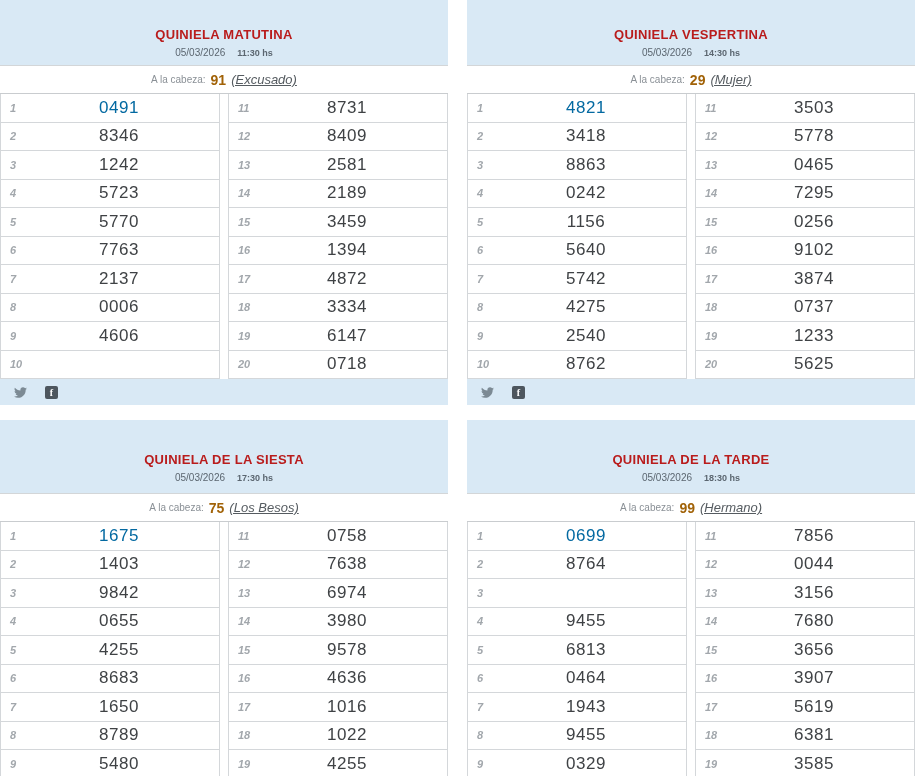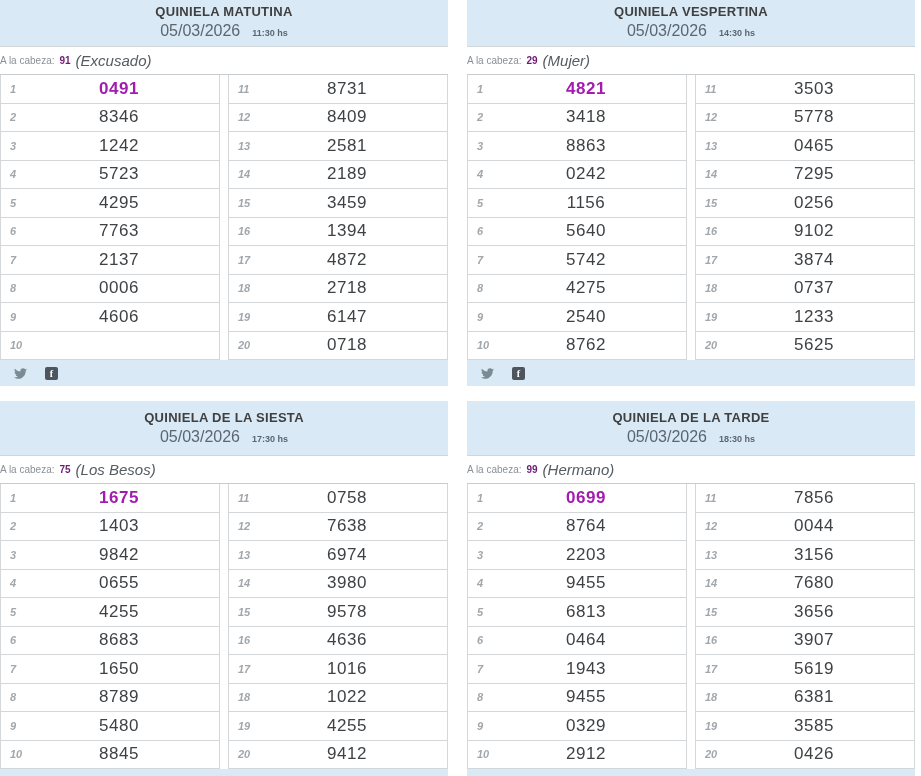--- a/index.html
+++ b/index.html
@@ -19,40 +19,42 @@
 
   .panel-header {
     background: #d9e9f5;
     text-align: center;
     padding: 4px 0 6px;
   }
   .panel.bottom .panel-header { padding: 9px 0 9px; }
   .panel-title {
     font-size: 13px;
     font-weight: bold;
-    color: #404040;
+    color: #b91c1c;
     letter-spacing: .3px;
     margin-bottom: 3px;
+    margin-top: 23px;
   }
   .dateline { font-size: 12px; color: #5b6670; }
-  .draw-date { font-size: 16px; color: #5b6670; }
+  .draw-date { font-size: 10px; color: #5b6670; }
   .draw-time { font-size: 9px; font-weight: bold; color: #5b6670; margin-left: 12px; }
 
   .cabeza {
     height: 29px;
     border-top: 1px solid #d3d6d8;
     border-bottom: 1px solid #c9cccf;
     display: flex;
     align-items: center;
+    justify-content: center;
     gap: 5px;
     background: #ffffff;
   }
   .cabeza-label { font-size: 10px; color: #8a9096; }
-  .cabeza-number { font-size: 10px; font-weight: bold; color: #701a75; }
-  .cabeza-name { font-size: 15px; font-style: italic; color: #555b60; }
+  .cabeza-number { font-size: 14px; font-weight: bold; color: #a16207; }
+  .cabeza-name { font-size: 13px; font-style: italic; color: #555b60; text-decoration: underline; }
 
   .rows { background: #ffffff; }
   .row { display: flex; height: 28.5px; gap: 8px; }
   .cell {
     flex: 1;
     display: flex;
     align-items: center;
     border: 0 solid #d4d7da;
     border-width: 0 1px 1px 1px;
   }
@@ -66,21 +68,21 @@
     flex: none;
   }
   .num {
     flex: 1;
     text-align: center;
     font-size: 17px;
     color: #3f4245;
     margin-right: 22px;
     letter-spacing: .5px;
   }
-  .num.head { color: #a21caf; font-weight: bold; }
+  .num.head { color: #0369a1; font-weight: normal; }
 
   .panel-footer {
     background: #d9e9f5;
     height: 26px;
     display: flex;
     align-items: center;
     padding-left: 13px;
     gap: 17px;
   }
   .tw-icon { display: inline-flex; cursor: pointer; }
@@ -152,21 +154,21 @@
             <span class="num">5723</span>
           </div>
           <div class="cell r">
             <span class="idx">14</span>
             <span class="num">2189</span>
           </div>
         </div>
         <div class="row">
           <div class="cell l">
             <span class="idx">5</span>
-            <span class="num">4295</span>
+            <span class="num">5770</span>
           </div>
           <div class="cell r">
             <span class="idx">15</span>
             <span class="num">3459</span>
           </div>
         </div>
         <div class="row">
           <div class="cell l">
             <span class="idx">6</span>
             <span class="num">7763</span>
@@ -186,21 +188,21 @@
             <span class="num">4872</span>
           </div>
         </div>
         <div class="row">
           <div class="cell l">
             <span class="idx">8</span>
             <span class="num">0006</span>
           </div>
           <div class="cell r">
             <span class="idx">18</span>
-            <span class="num">2718</span>
+            <span class="num">3334</span>
           </div>
         </div>
         <div class="row">
           <div class="cell l">
             <span class="idx">9</span>
             <span class="num">4606</span>
           </div>
           <div class="cell r">
             <span class="idx">19</span>
             <span class="num">6147</span>
@@ -503,21 +505,20 @@
             <span class="num">8764</span>
           </div>
           <div class="cell r">
             <span class="idx">12</span>
             <span class="num">0044</span>
           </div>
         </div>
         <div class="row">
           <div class="cell l">
             <span class="idx">3</span>
-            <span class="num">2203</span>
           </div>
           <div class="cell r">
             <span class="idx">13</span>
             <span class="num">3156</span>
           </div>
         </div>
         <div class="row">
           <div class="cell l">
             <span class="idx">4</span>
             <span class="num">9455</span>

